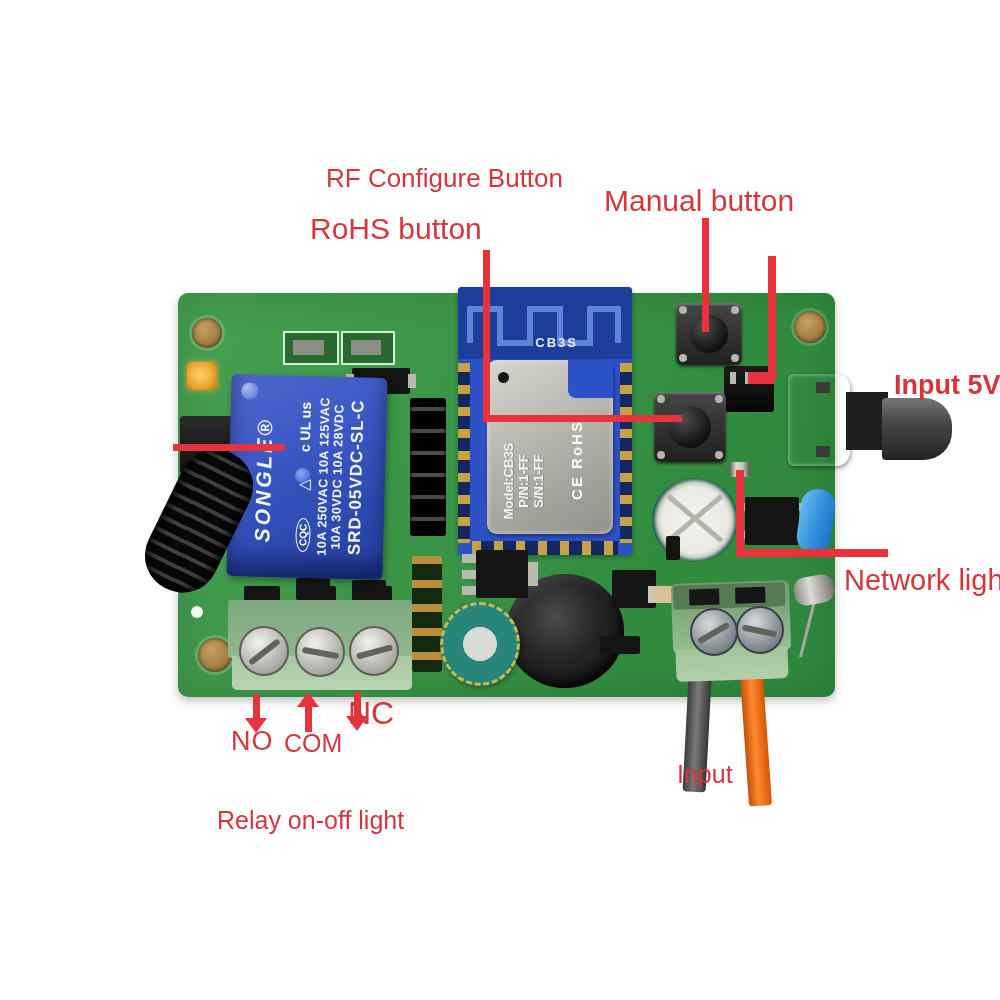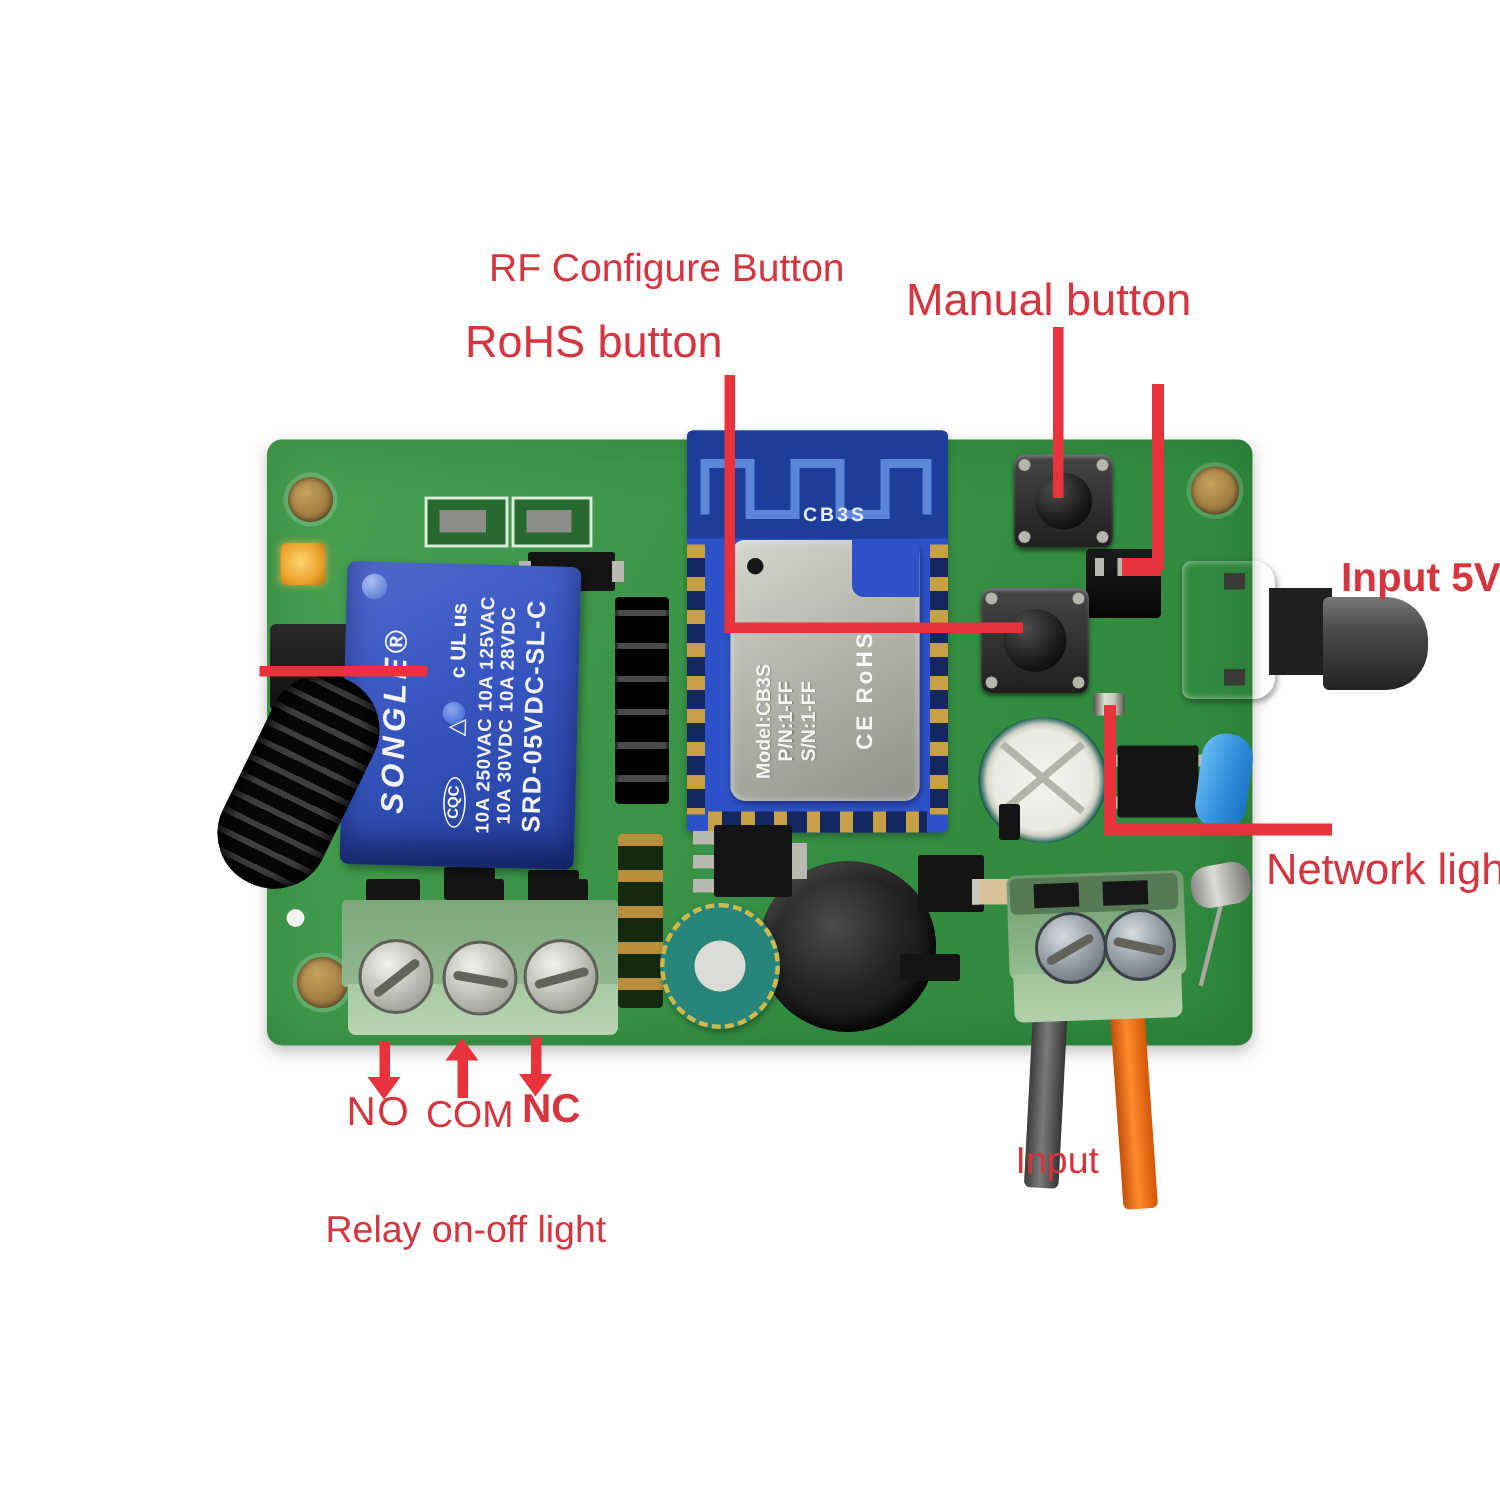--- a/index.html
+++ b/index.html
@@ -273,17 +273,17 @@
   <div class="line" style="left:354px;top:692px;width:7px;height:26px;"></div>
   <div class="arrowhead" style="left:346px;top:716px;border-left:11px solid transparent;border-right:11px solid transparent;border-top:15px solid #e8323c;"></div>
 
   <div class="lbl" style="left:326px;top:163px;font-size:26px;">RF Configure Button</div>
   <div class="lbl" style="left:310px;top:212px;font-size:30px;">RoHS button</div>
   <div class="lbl" style="left:604px;top:184px;font-size:30px;">Manual button</div>
   <div class="lbl" style="left:894px;top:370px;font-size:27px;font-weight:600;">Input 5V</div>
   <div class="lbl" style="left:844px;top:564px;font-size:29px;">Network light</div>
   <div class="lbl" style="left:231px;top:726px;font-size:27px;letter-spacing:1px;">NO</div>
   <div class="lbl" style="left:284px;top:729px;font-size:25px;">COM</div>
-  <div class="lbl" style="left:348px;top:724px;font-size:27px;font-weight:bold;">NC</div>
+  <div class="lbl" style="left:348px;top:695px;font-size:32px;">NC</div>
   <div class="lbl" style="left:217px;top:806px;font-size:25px;">Relay on-off light</div>
   <div class="lbl" style="left:677px;top:760px;font-size:25px;">Input</div>
 
 </div>
 
 </body></html>

